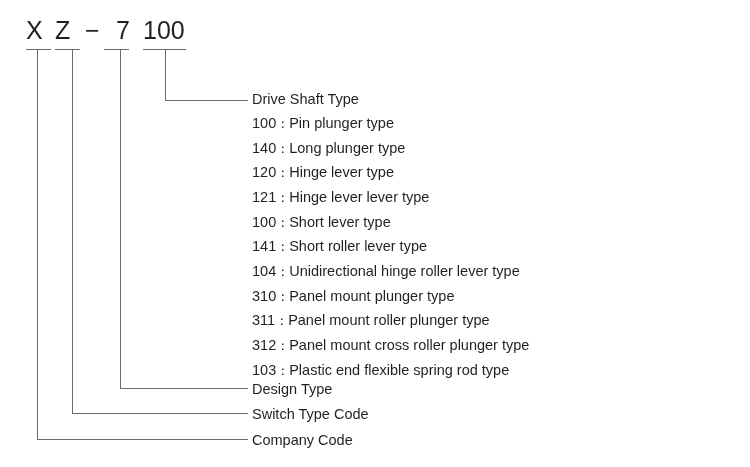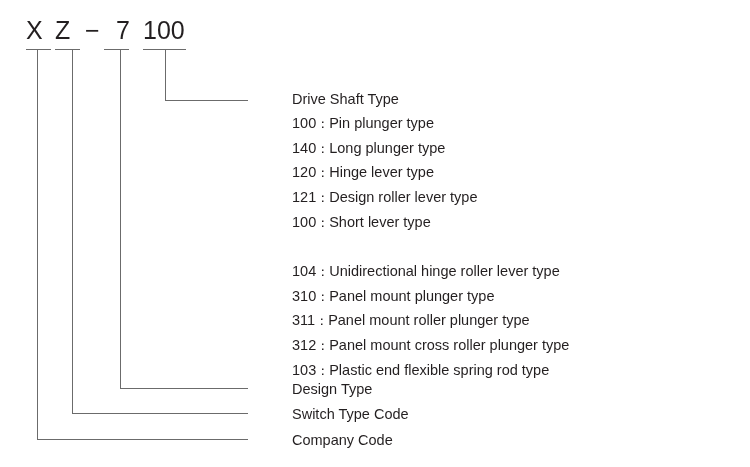--- a/index.html
+++ b/index.html
@@ -52,21 +52,20 @@
   }
 
   
   .label {
     position: absolute;
     left: 252px;
     font-size: 14.5px;
     line-height: 16px;
     color: #231f20;
     white-space: nowrap;
-    margin-left: 40px;
   }
   .label .code {
     letter-spacing: 0px;
   }
   .label .sep {
     font-family: "DejaVu Sans", sans-serif;
     font-size: 13px;
   }
 </style>
 </head>
@@ -107,24 +106,27 @@
   <div class="label" style="top:115px">
     <span class="code">100</span><span class="sep">：</span><span>Pin plunger type</span>
   </div>
   <div class="label" style="top:140px">
     <span class="code">140</span><span class="sep">：</span><span>Long plunger type</span>
   </div>
   <div class="label" style="top:164px">
     <span class="code">120</span><span class="sep">：</span><span>Hinge lever type</span>
   </div>
   <div class="label" style="top:189px">
-    <span class="code">121</span><span class="sep">：</span><span>Design roller lever type</span>
+    <span class="code">121</span><span class="sep">：</span><span>Hinge lever lever type</span>
   </div>
   <div class="label" style="top:214px">
     <span class="code">100</span><span class="sep">：</span><span>Short lever type</span>
+  </div>
+  <div class="label" style="top:238px">
+    <span class="code">141</span><span class="sep">：</span><span>Short roller lever type</span>
   </div>
   <div class="label" style="top:263px">
     <span class="code">104</span><span class="sep">：</span><span>Unidirectional hinge roller lever type</span>
   </div>
   <div class="label" style="top:288px">
     <span class="code">310</span><span class="sep">：</span><span>Panel mount plunger type</span>
   </div>
   <div class="label" style="top:312px">
     <span class="code">311</span><span class="sep">：</span><span>Panel mount roller plunger type</span>
   </div>

